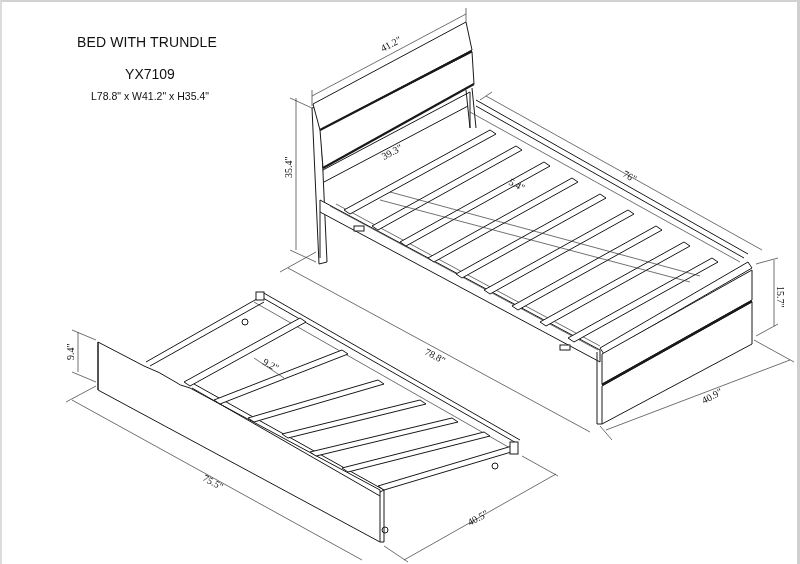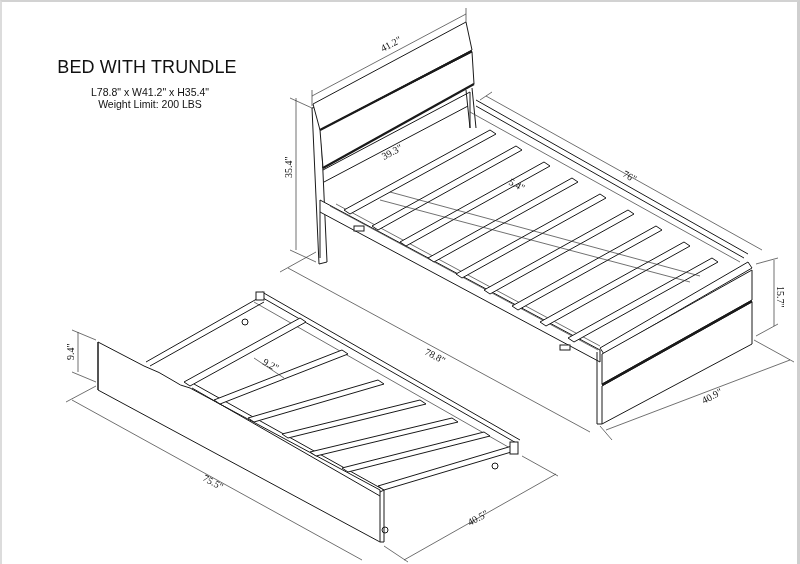--- a/index.html
+++ b/index.html
@@ -1,39 +1,39 @@
 <!DOCTYPE html>
 <html><head>
 <meta charset="utf-8">
 <style>
   html, body { margin: 0; padding: 0; background: #ffffff; }
   body { width: 800px; height: 564px; position: relative; overflow: hidden; font-family: "Liberation Sans", sans-serif; }
   .frame { position: absolute; left: 0; top: 0; width: 800px; height: 564px; box-sizing: border-box;
            border-top: 2px solid #d2d2d2; border-right: 3px solid #cfcfcf; border-left: 2px solid #dcdcdc; background: #fff; }
   .title-block { position: absolute; left: 40px; top: 34px; width: 220px; text-align: center; color: #111; }
-  .title { font-size: 18px; letter-spacing: 0.1px; margin-left: -6px; margin-top: 23px; }
+  .title { font-size: 14px; letter-spacing: 0.1px; margin-left: -6px; }
   .model { font-size: 14px; margin-top: 16px; }
   .info { font-size: 10.5px; line-height: 11.5px; margin-top: 9px; }
   svg { position: absolute; left: 0; top: 0; }
   .ln { stroke: #1a1a1a; fill: none; stroke-width: 1; }
   .thin { stroke: #333; fill: none; stroke-width: 0.7; }
   .thick { stroke: #1a1a1a; fill: none; stroke-width: 2.2; }
   .panel { stroke: #1a1a1a; fill: #fff; stroke-width: 1; }
   .dimtxt { font-family: "Liberation Serif", serif; font-size: 10px; fill: #111; }
 </style>
 </head>
 <body>
 
 <div class="frame"></div>
 
 <div class="title-block">
   <div class="title">BED WITH TRUNDLE</div>
+  <div class="model">YX7109</div>
   <div class="info">
     <div>L78.8" x W41.2" x H35.4"</div>
-    <div>Weight Limit: 200 LBS</div>
   </div>
 </div>
 
 <svg width="800" height="564" viewBox="0 0 800 564">
 
   <g>
 
     <polygon class="panel" points="312,108 320,106 327,262 319,264"></polygon>
 
     <line class="ln" x1="466" y1="90" x2="470" y2="128"></line>

